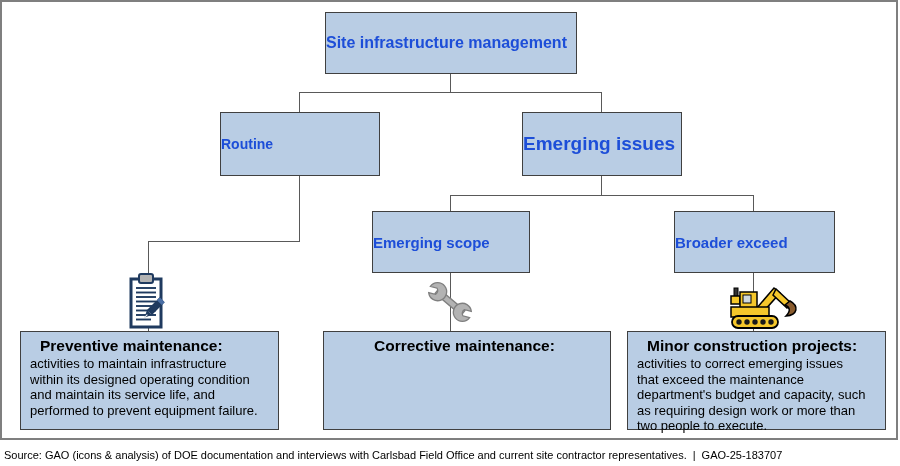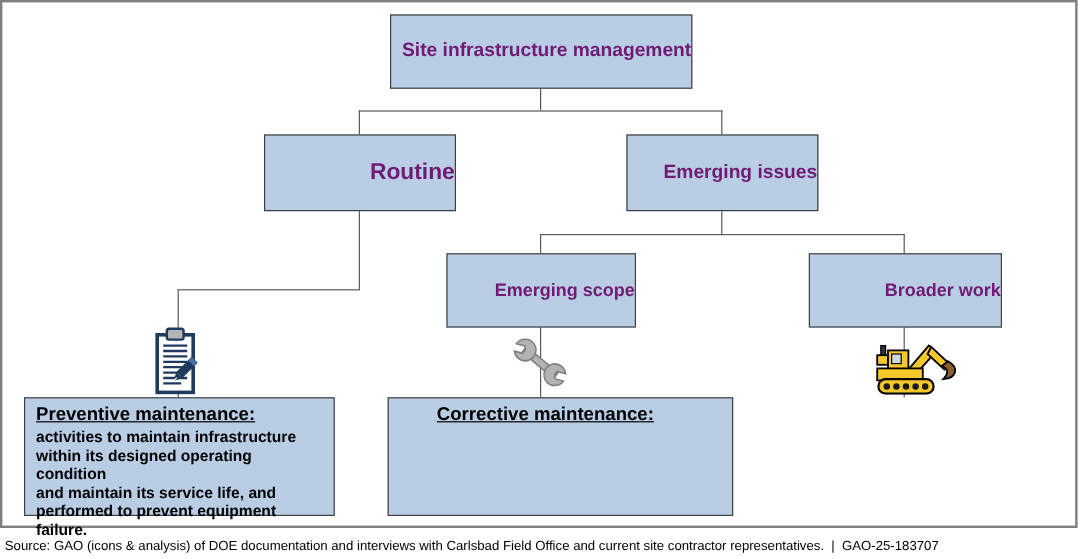--- a/index.html
+++ b/index.html
@@ -1,34 +1,34 @@
 <!DOCTYPE html>
 <html><head>
 <meta charset="utf-8">
 <style>
   html,body{margin:0;padding:0;background:#ffffff;}
   #stage{position:relative;width:900px;height:466px;background:#ffffff;
          font-family:"Liberation Sans",sans-serif;overflow:hidden;}
   .figure{position:absolute;left:0;top:0;width:894px;height:436px;
           border:2px solid #7f7f7f;background:#ffffff;}
   .node{position:absolute;background:#b9cde4;border:1.5px solid #404040;
-        display:flex;align-items:center;justify-content:flex-end;
-        font-weight:700;color:#701a75;white-space:nowrap;}
+        display:flex;align-items:center;justify-content:flex-start;
+        font-weight:700;color:#1d4ed8;white-space:nowrap;}
   .node-top{left:325px;top:12px;width:250px;height:60px;font-size:16px;}
-  .node-routine{left:220px;top:112px;width:158px;height:62px;font-size:19px;}
-  .node-emerging{left:522px;top:112px;width:158px;height:62px;font-size:16px;}
+  .node-routine{left:220px;top:112px;width:158px;height:62px;font-size:14px;}
+  .node-emerging{left:522px;top:112px;width:158px;height:62px;font-size:19px;}
   .node-limited{left:372px;top:211px;width:156px;height:60px;font-size:15px;}
   .node-broader{left:674px;top:211px;width:159px;height:60px;font-size:15px;}
   .ln{position:absolute;background:#595959;}
   .ln-v{width:1px;}
   .ln-h{height:1px;}
   .desc{position:absolute;top:331px;height:93px;background:#b9cde4;
         border:1.5px solid #404040;padding:4px 8px 0 9px;color:#000;}
-  .desc h3{margin:0 0 1px 0;font-size:15.5px;font-weight:700;line-height:19px;text-decoration:underline;}
-  .desc p{margin:0;font-size:13px;line-height:15.5px;white-space:pre-line;font-weight:bold;}
+  .desc h3{margin:0 0 1px 10px;font-size:15.5px;font-weight:700;line-height:19px;}
+  .desc p{margin:0;font-size:13px;line-height:15.5px;white-space:pre-line;}
   .desc-1{left:20px;width:240px;}
   .desc-2{left:323px;width:238px;padding-left:40px;}
   .desc-3{left:627px;width:240px;}
   .icon{position:absolute;}
   .icon-clipboard{left:127px;top:272px;}
   .icon-wrench{left:420px;top:277px;}
   .icon-excavator{left:726px;top:281px;}
   .footer{position:absolute;left:4px;top:449px;font-size:11px;color:#000;
           white-space:nowrap;}
   .footer .sep{padding:0 6px;}
@@ -111,30 +111,38 @@
   <div class="node node-routine">
     <span>Routine</span>
   </div>
   <div class="node node-emerging">
     <span>Emerging issues</span>
   </div>
   <div class="node node-limited">
     <span>Emerging scope</span>
   </div>
   <div class="node node-broader">
-    <span>Broader work</span>
+    <span>Broader exceed</span>
   </div>
 
   <div class="desc desc-1">
     <h3>Preventive maintenance:</h3>
     <p>activities to maintain infrastructure
 within its designed operating condition
 and maintain its service life, and
 performed to prevent equipment failure.</p>
   </div>
   <div class="desc desc-2">
     <h3>Corrective maintenance:</h3>
   </div>
+  <div class="desc desc-3">
+    <h3>Minor construction projects:</h3>
+    <p>activities to correct emerging issues
+that exceed the maintenance
+department's budget and capacity, such
+as requiring design work or more than
+two people to execute.</p>
+  </div>
 
   <div class="footer">
     <span>Source: GAO (icons &amp; analysis) of DOE documentation and interviews with Carlsbad Field Office and current site contractor representatives.</span><span class="sep">|</span><span>GAO-25-183707</span>
   </div>
 </div>
 
 </body></html>

